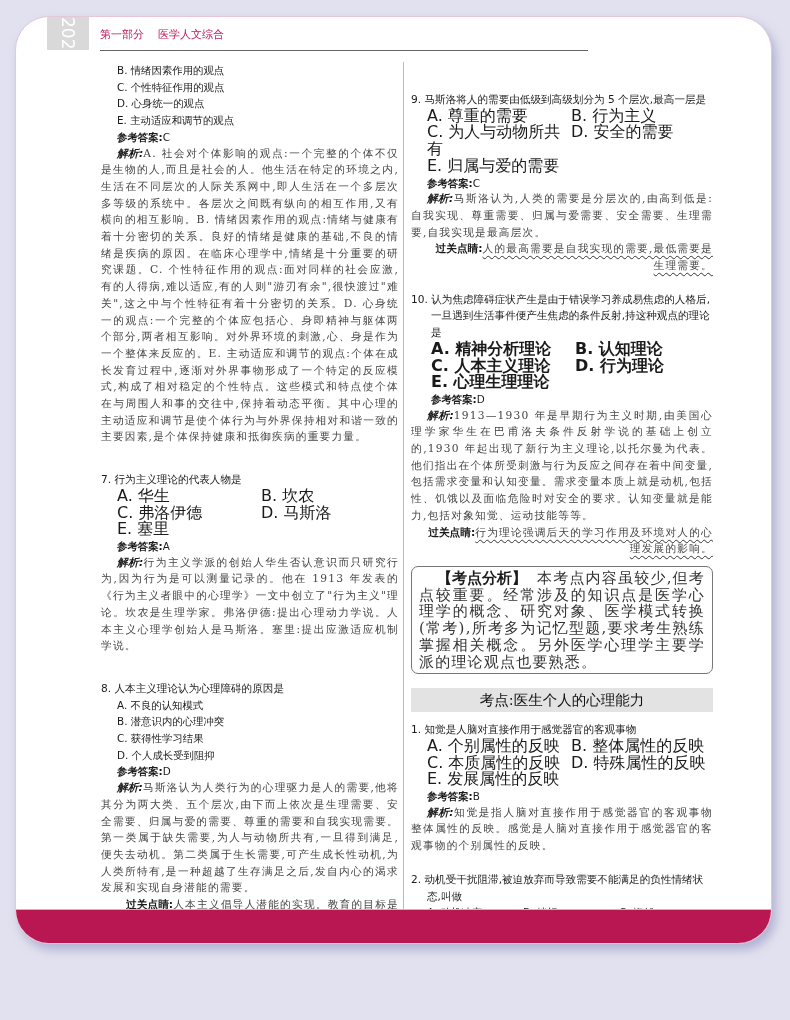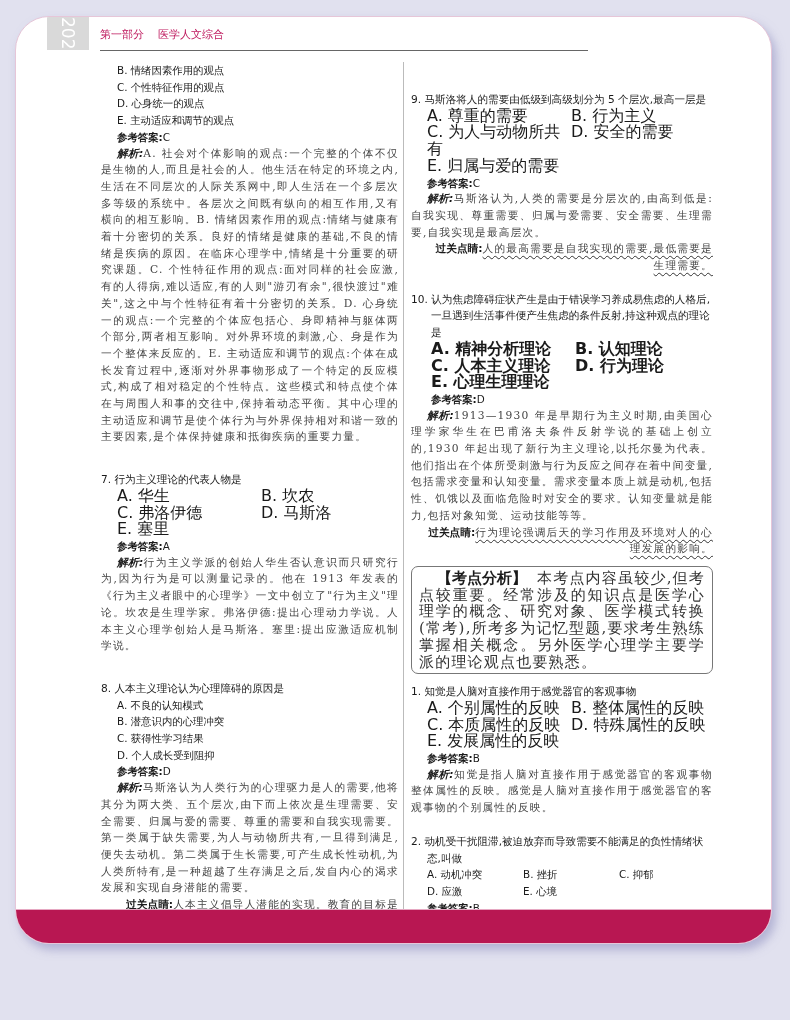--- a/index.html
+++ b/index.html
@@ -141,20 +141,21 @@
       </div>
       <div class="answer" style="padding-left:20px;"><span>参考答案:</span><span class="val">D</span></div>
       <div class="para"><span class="lead">解析:</span><span>1913—1930 年是早期行为主义时期,由美国心理学家华生在巴甫洛夫条件反射学说的基础上创立的,1930 年起出现了新行为主义理论,以托尔曼为代表。他们指出在个体所受刺激与行为反应之间存在着中间变量,包括需求变量和认知变量。需求变量本质上就是动机,包括性、饥饿以及面临危险时对安全的要求。认知变量就是能力,包括对象知觉、运动技能等等。</span></div>
       <div class="key"><span class="lead">过关点睛:</span><span class="wavy">行为理论强调后天的学习作用及环境对人的心理发展的影响。</span></div>
     </div>
 
     <div class="analysis-box">
       <span class="lead">【考点分析】</span><span>本考点内容虽较少,但考点较重要。经常涉及的知识点是医学心理学的概念、研究对象、医学模式转换(常考),所考多为记忆型题,要求考生熟练掌握相关概念。另外医学心理学主要学派的理论观点也要熟悉。</span>
     </div>
 
+    <div class="section-banner">考点:医生个人的心理能力</div>
 
     <div class="gap-s"></div>
 
     <div>
       <div class="q-stem hang">1. 知觉是人脑对直接作用于感觉器官的客观事物</div>
       <div class="opt-grid">
         <div>A. 个别属性的反映</div>
         <div>B. 整体属性的反映</div>
         <div>C. 本质属性的反映</div>
         <div>D. 特殊属性的反映</div>

